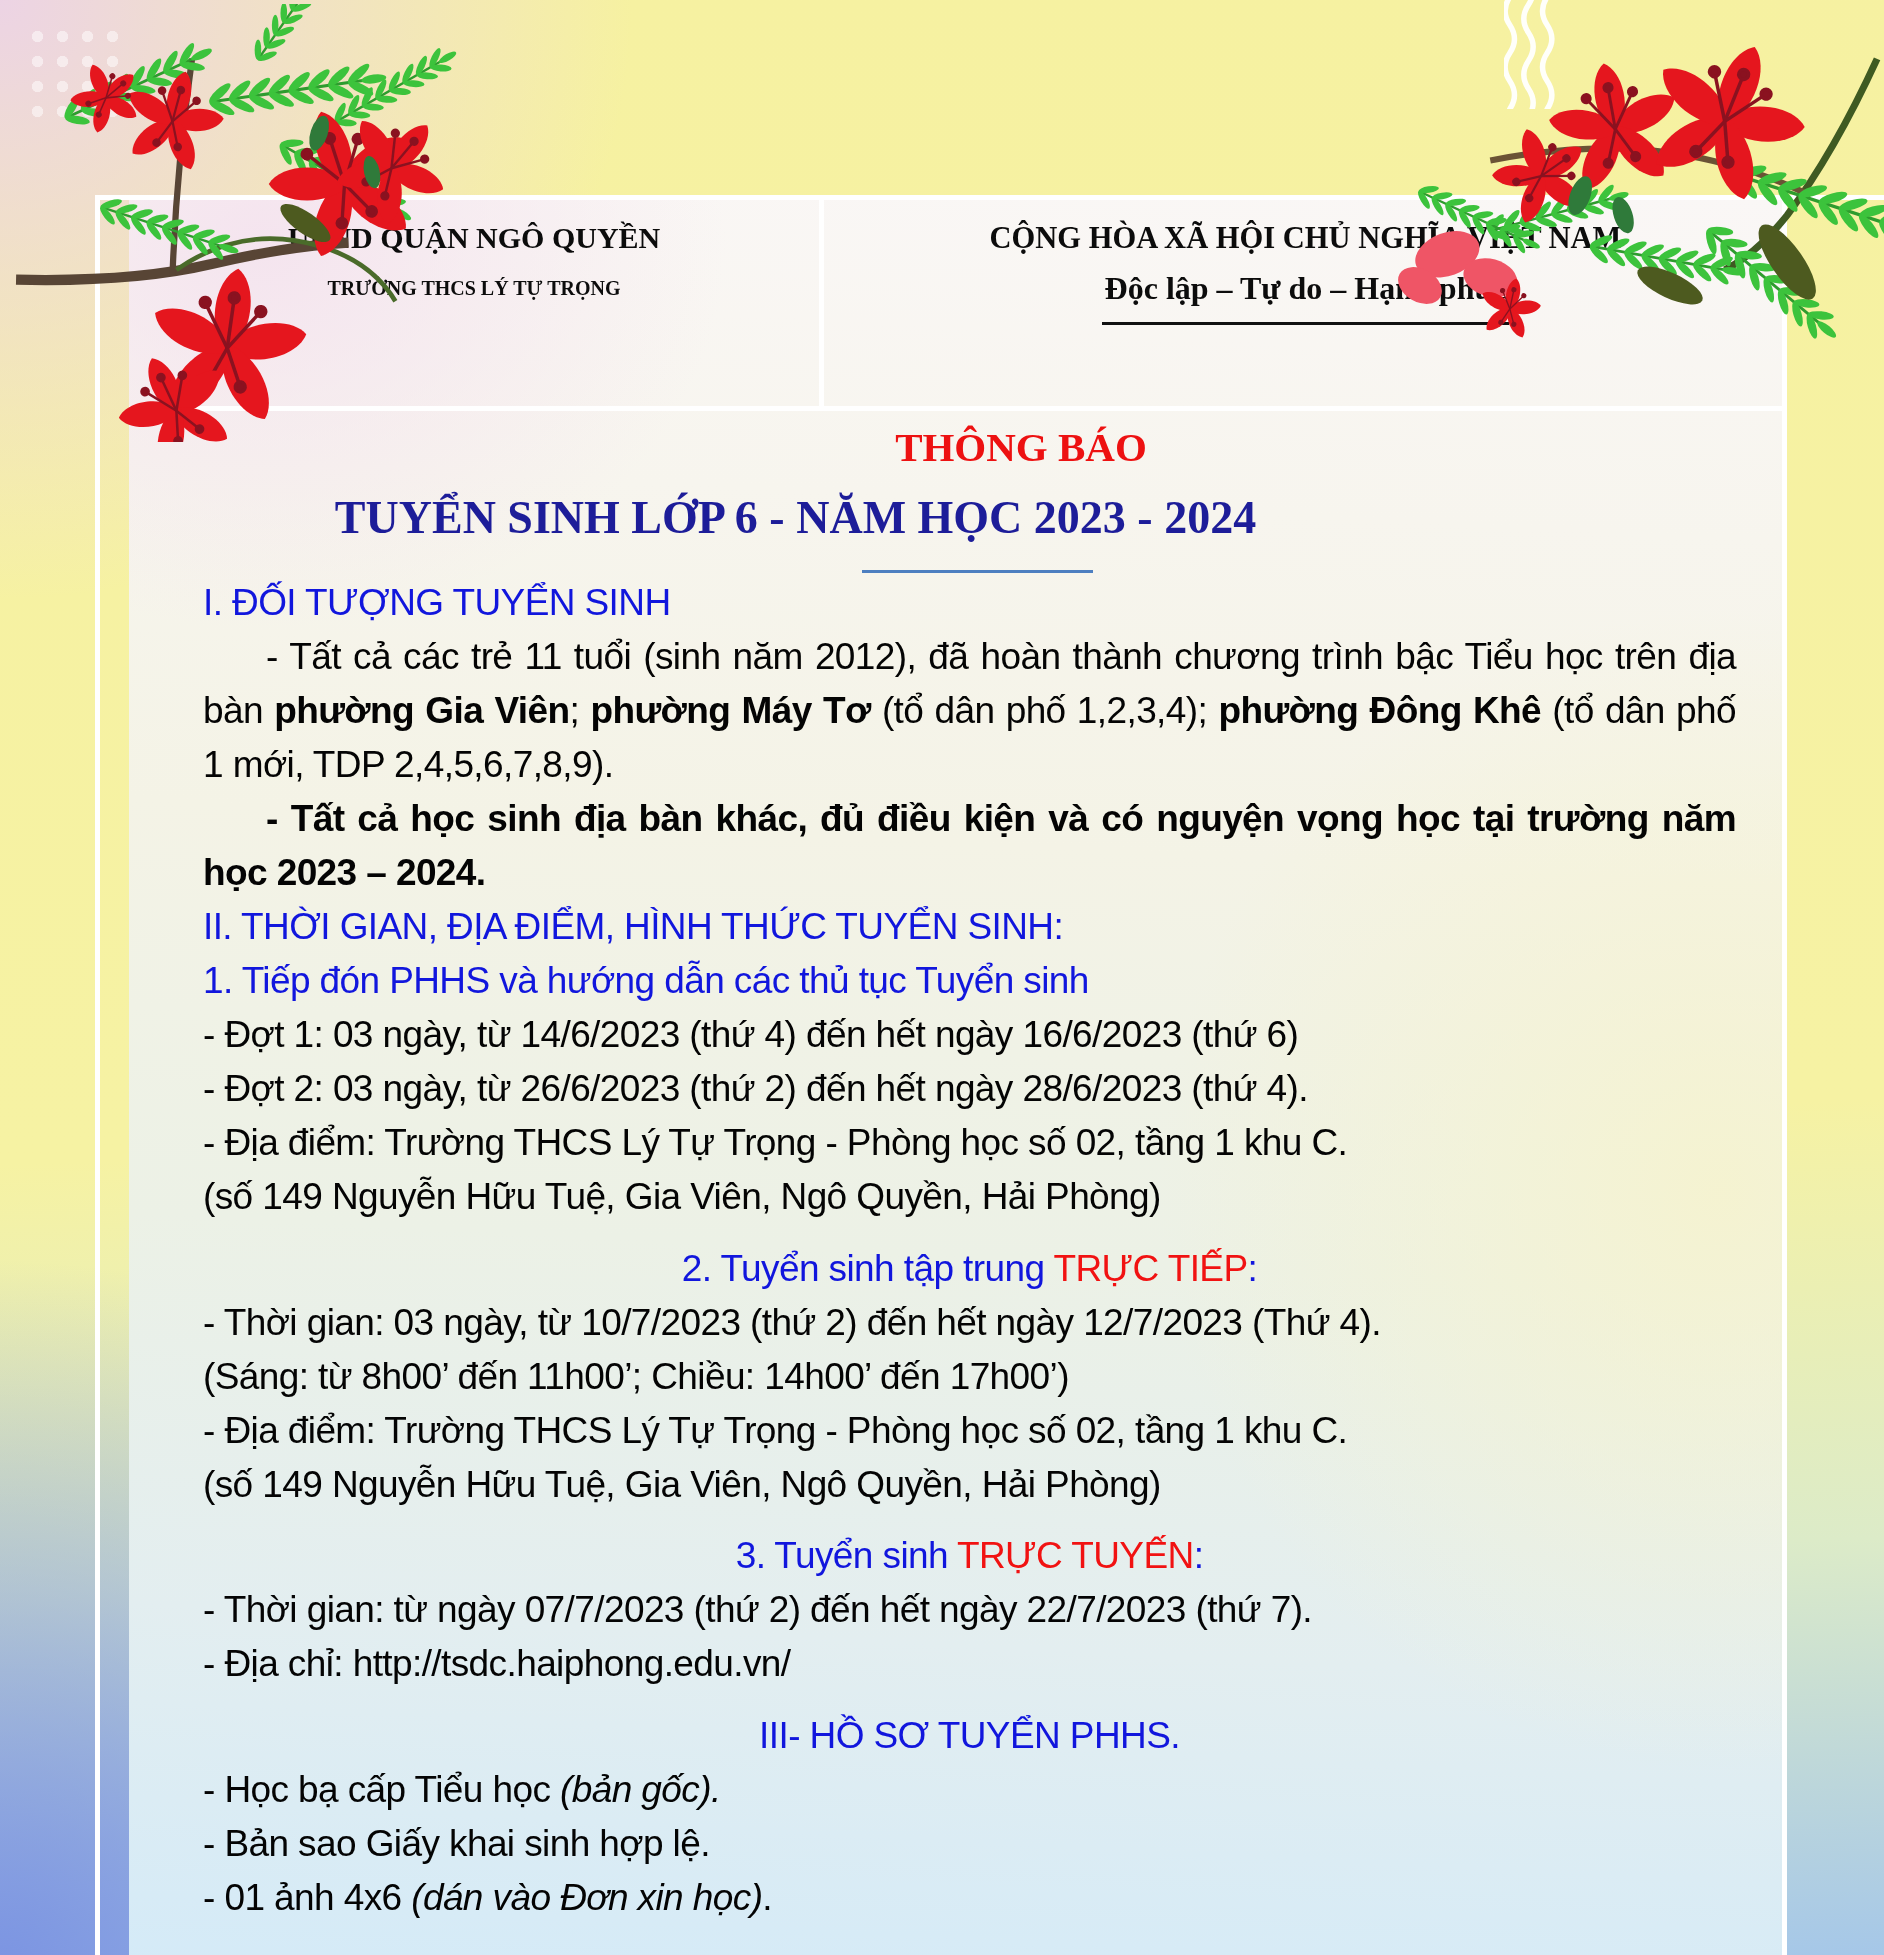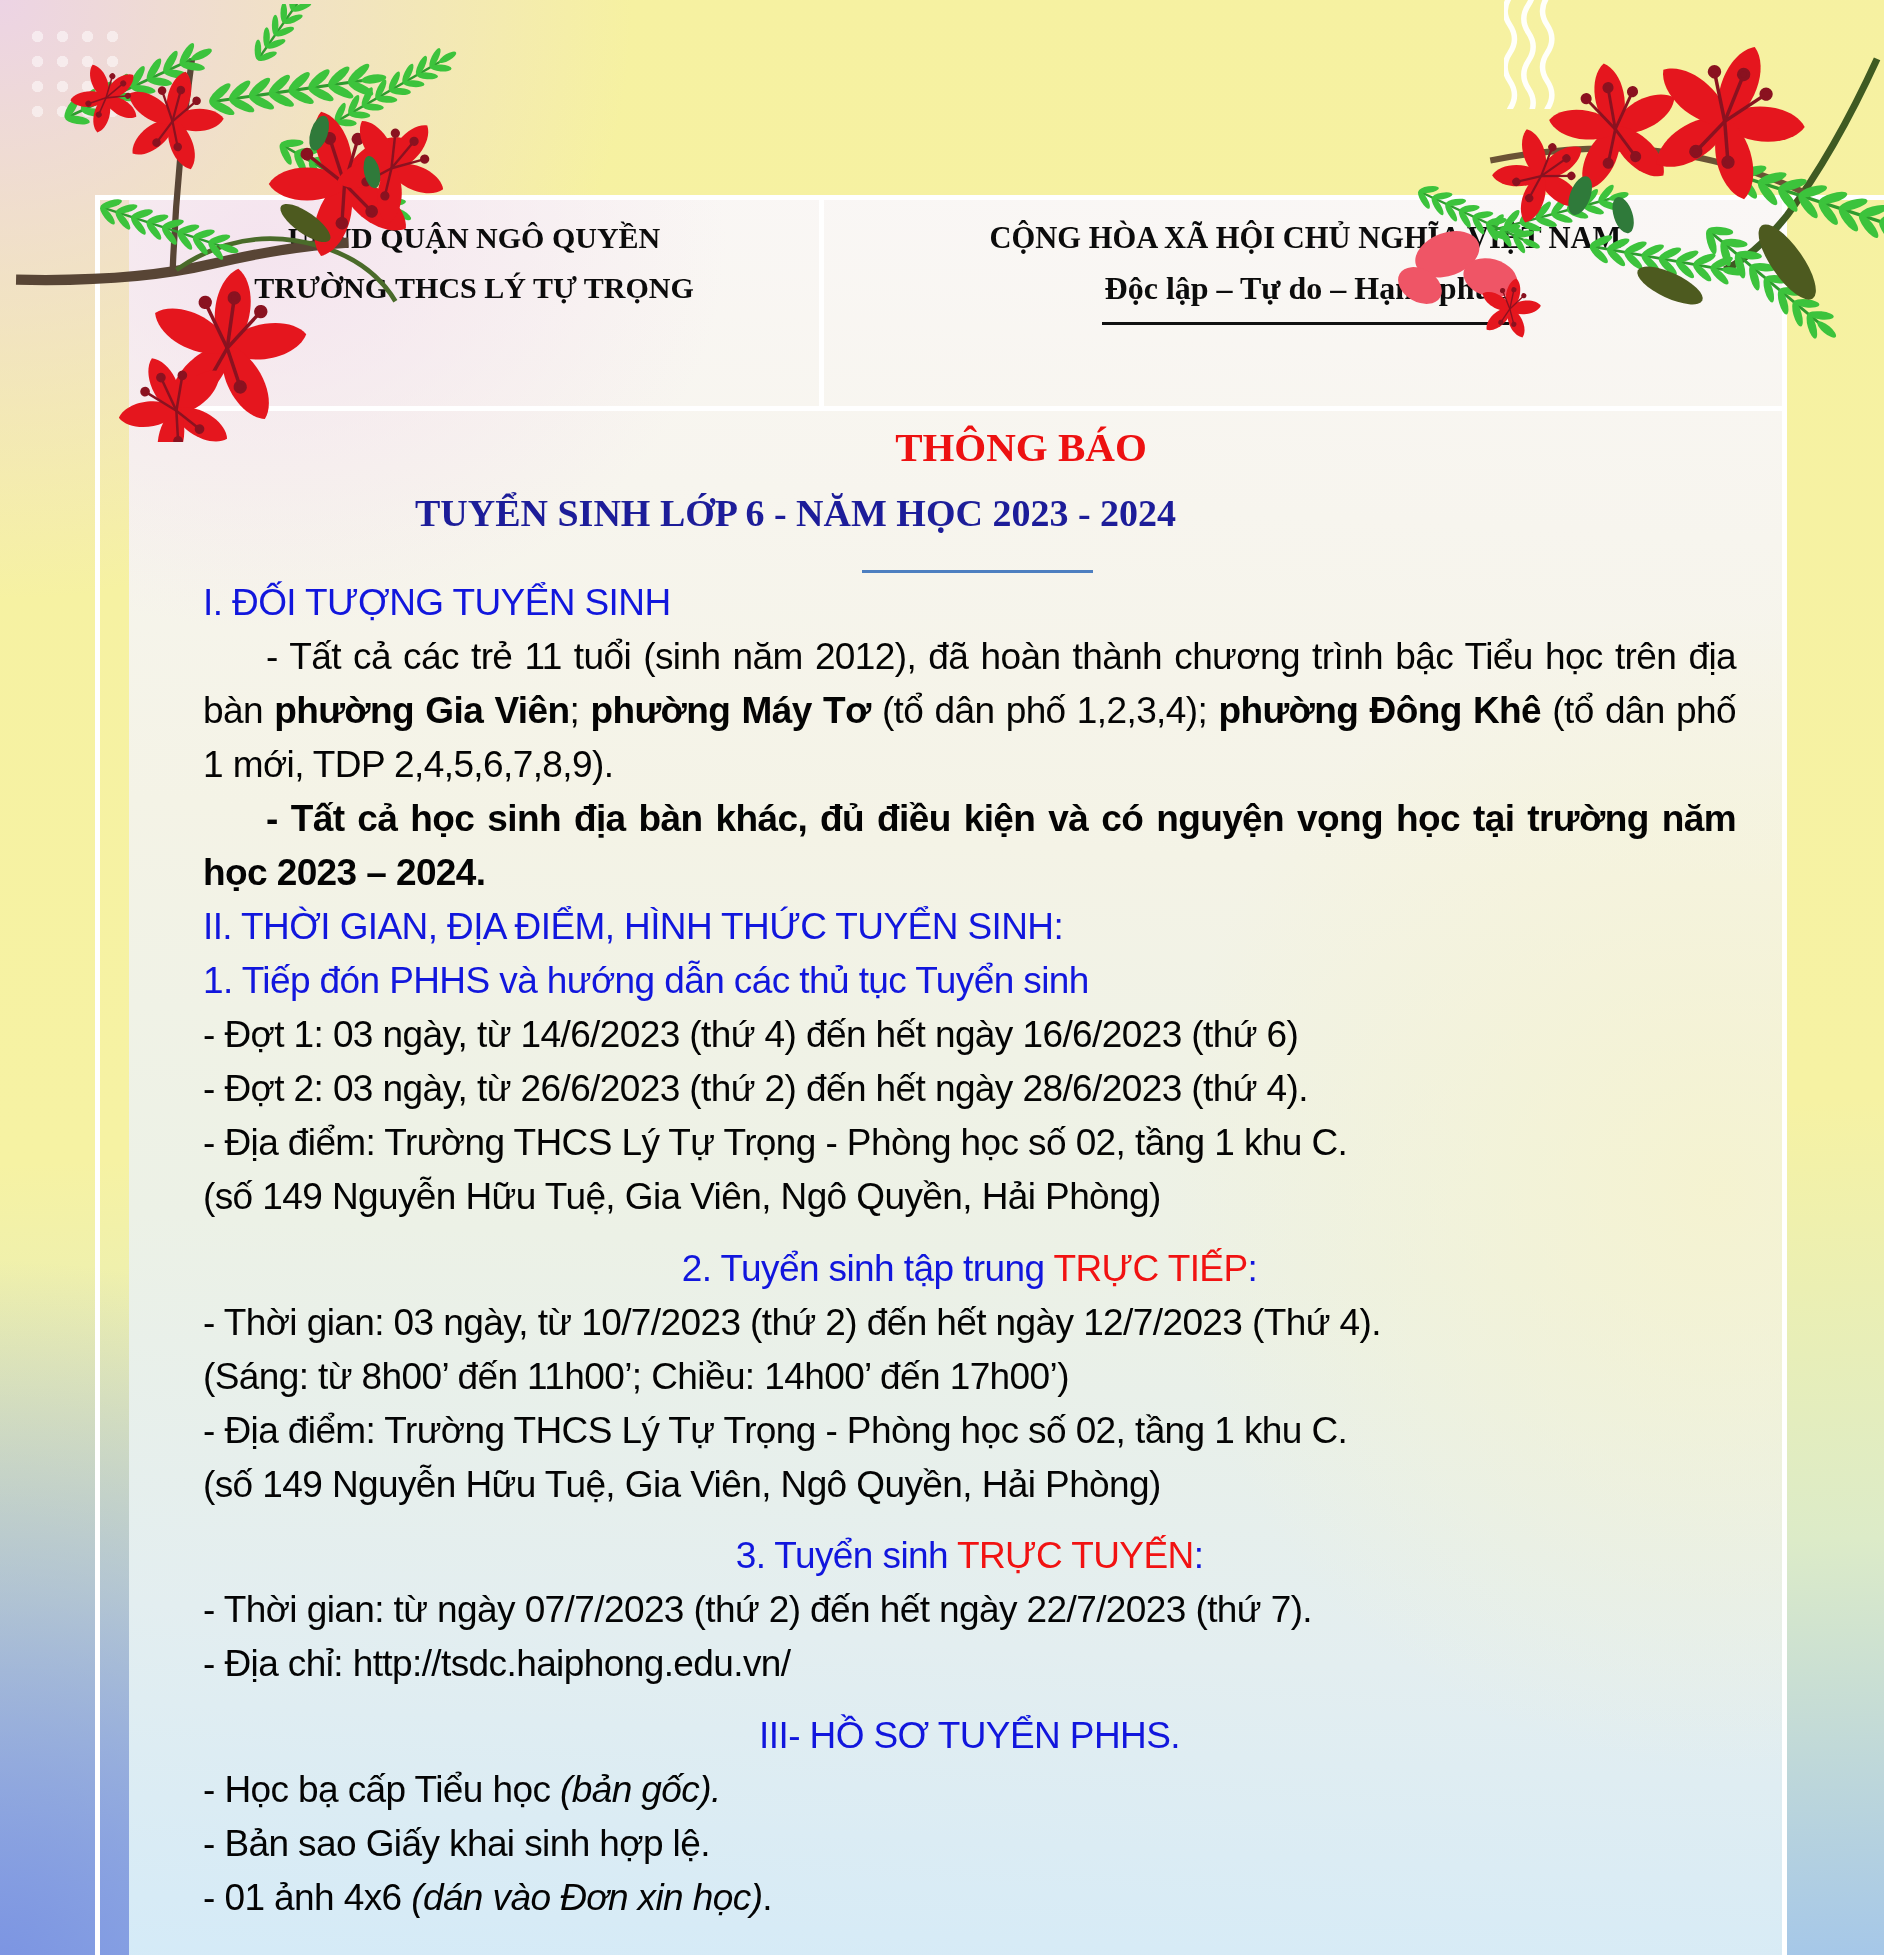--- a/index.html
+++ b/index.html
@@ -28,25 +28,25 @@
       radial-gradient(40% 25% at 8% 2%, rgba(244,226,238,0.9), rgba(244,226,238,0) 70%),
       radial-gradient(45% 35% at 96% 45%, rgba(246,243,205,0.85), rgba(246,243,205,0) 75%),
       linear-gradient(183deg,#faf7f6 0%,#f4f3e6 30%,#ecf1e6 48%,#e3eef0 65%,#d3eaf8 82%,#c8e7f8 100%);
   }
   .hdr-divider{left:690px;top:0;width:5.1px;height:214px;background:#fff;}
   .hdr-bottom{left:0;top:209px;width:1658px;height:5.1px;background:#fff;}
   .hdr-cell{top:7px;height:203px;text-align:center;color:#0c0c0c;font-family:"Liberation Serif","DejaVu Serif",serif;font-weight:bold;}
   .hdr-left{left:0;width:690px;}
   .hdr-right{left:695px;width:963px;}
   .org1{font-size:30px;line-height:50px;margin-top:9.4px;}
-  .org2{font-size:30px;line-height:50px;}
+  .org2{font-size:20px;line-height:50px;}
   .nat1{font-size:30.5px;line-height:50px;margin-top:9.4px;}
   .nat2{font-size:32px;line-height:50px;display:inline-block;border-bottom:3.5px solid #111;padding:0 2.3px 8.6px 2.3px;}
   .title1{left:0;top:226px;width:1784px;text-align:center;color:#ed1111;font-family:"Liberation Serif","DejaVu Serif",serif;font-weight:bold;font-size:41px;}
-  .title2{left:0;top:294px;width:1333px;text-align:center;color:#1d1d99;font-family:"Liberation Serif","DejaVu Serif",serif;font-weight:bold;font-size:38px;}
+  .title2{left:0;top:294px;width:1333px;text-align:center;color:#1d1d99;font-family:"Liberation Serif","DejaVu Serif",serif;font-weight:bold;font-size:46px;}
   .title-rule{left:733px;top:373px;width:231px;height:2.7px;background:#4d7fc0;}
   
   .copy{left:74px;top:379px;width:1533px;color:#040404;font-size:37px;line-height:54px;letter-spacing:-0.6px;}
   .copy p,.copy h2,.copy h3{margin:0;padding:0;font-size:37px;font-weight:normal;}
   .just{text-align:justify;text-indent:63px;}
   .h-blue{color:#1116dd;font-weight:bold;padding-left:47px;}
   .mt{margin-top:17.6px !important;text-align:center;}
   .dashln{padding-left:47px;}
   .parenln{padding-left:39px;}
   .addr{padding-left:242px;}

